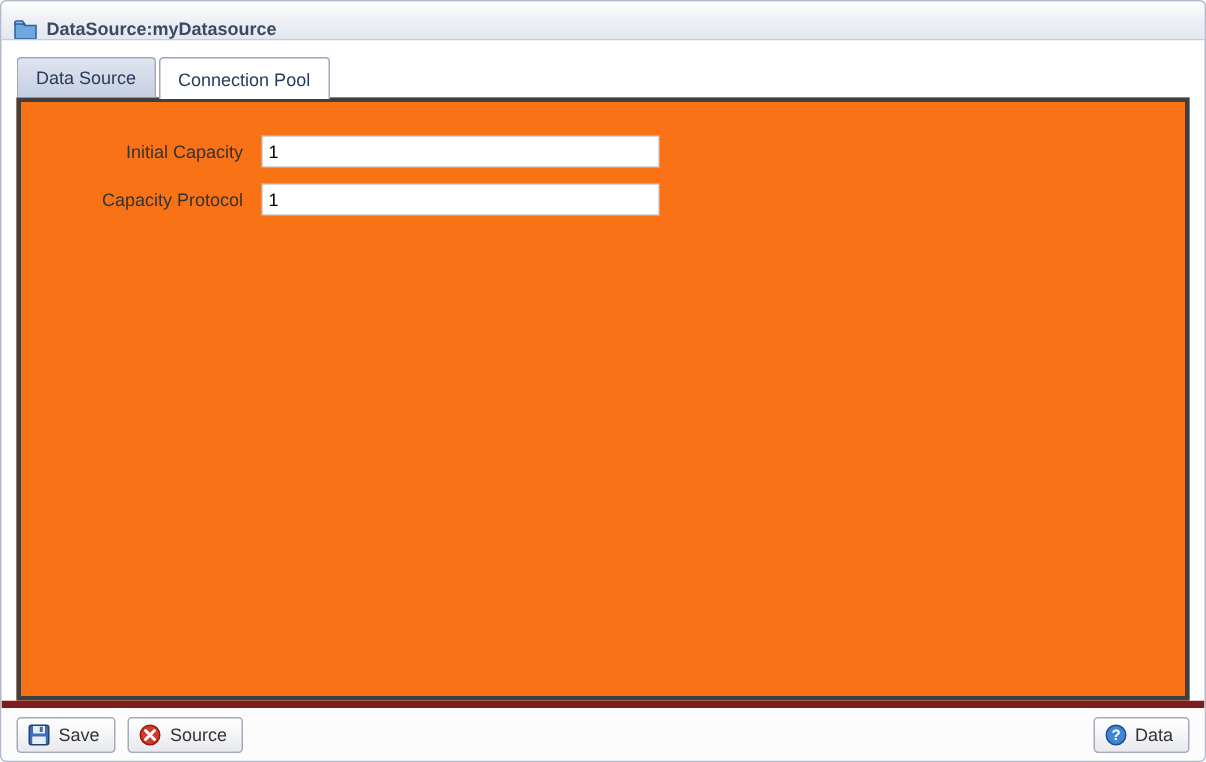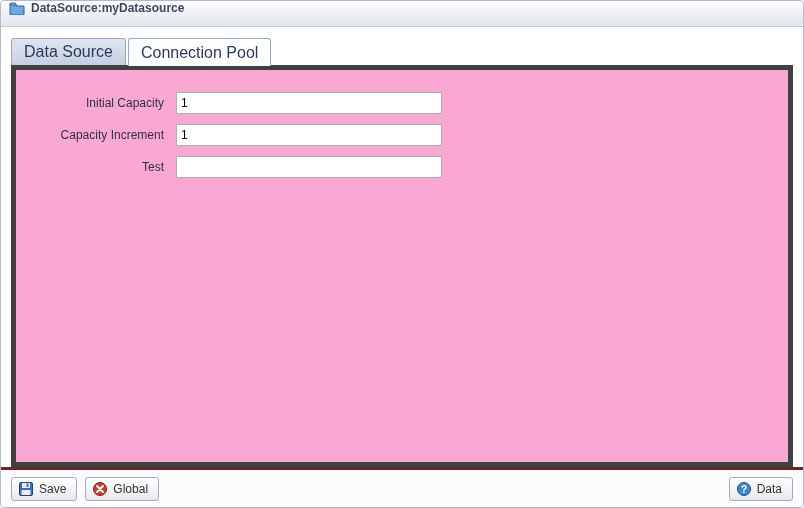--- a/index.html
+++ b/index.html
@@ -19,21 +19,21 @@
     background: #fff;
     position: relative;
   }
   .titlebar {
     height: 26px;
     background: linear-gradient(to bottom, #fdfefe 0%, #eef0f5 50%, #e3e7ef 100%);
     border-bottom: 1px solid #c8ccd6;
     border-top-left-radius: 4px;
     border-top-right-radius: 4px;
     display: flex;
-    align-items: flex-start;
+    align-items: flex-end;
     padding: 0 8px;
     gap: 6px;
   }
   .titlebar .title {
     font-weight: bold;
     color: #3b4a63;
     font-size: 12px;
   }
   .folder-icon svg { display: block; }
   .body {
@@ -49,40 +49,40 @@
     z-index: 2;
   }
   .tab {
     border: 1px solid #9ba6bf;
     border-bottom: none;
     border-top-left-radius: 3px;
     border-top-right-radius: 3px;
     padding: 0 12px;
     display: flex;
     align-items: center;
-    font-size: 16px;
+    font-size: 12px;
     margin-right: 2px;
     cursor: pointer;
     color: #2a3a5a;
     background: linear-gradient(to bottom, #dfe5f0 0%, #c5cfe2 100%);
     position: relative;
     top: 1px;
     height: 27px;
   }
   .tab.active {
     background: #ffffff;
     border-color: #9ba6bf;
     color: #2a3a5a;
     height: 28px;
     top: 1px;
     z-index: 3;
   }
   .tab-panel {
-    border: 5px solid #404040;
-    background: #f9a8d4;
+    border: 3px solid #404040;
+    background: #f97316;
     position: absolute;
     top: 28px;
     left: 0; right: 0; bottom: 0;
     z-index: 1;
     padding: 22px 20px;
   }
   .form-row {
     display: flex;
     align-items: center;
     margin-bottom: 10px;
@@ -101,21 +101,21 @@
     padding: 2px 4px;
     font-size: 12px;
     font-family: inherit;
     outline: none;
     background: #fff;
   }
   .footer {
     position: absolute;
     left: 0; right: 0; bottom: 0;
     height: 40px;
-    border-top: 3px solid #7f1d1d;
+    border-top: 5px solid #7f1d1d;
     display: flex;
     align-items: center;
     padding: 0 10px;
     gap: 8px;
     background: #fcfcfd;
     border-bottom-left-radius: 4px;
     border-bottom-right-radius: 4px;
   }
   .footer .spacer { flex: 1; }
   .btn {
@@ -161,28 +161,24 @@
 
       <div class="tab-panel">
 
         <div class="form-row">
           <label class="form-label">Initial Capacity</label>
           <input class="form-input" type="text" value="1" style="">
         </div>
 
 
         <div class="form-row">
-          <label class="form-label">Capacity Increment</label>
+          <label class="form-label">Capacity Protocol</label>
           <input class="form-input" type="text" value="1" style="">
         </div>
 
-        <div class="form-row">
-          <label class="form-label">Test</label>
-          <input class="form-input" type="text" value="" style="">
-        </div>
 
       </div>
     </div>
   </div>
 
   <div class="footer">
     <div class="btn">
       <span>
         <svg width="16" height="16" viewBox="0 0 16 16">
           <rect x="1.5" y="1.5" width="13" height="13" rx="1.5" fill="#3e6db5" stroke="#23446f"></rect>
@@ -193,21 +189,21 @@
       </span>
       <span>Save</span>
     </div>
     <div class="btn">
       <span>
         <svg width="16" height="16" viewBox="0 0 16 16">
           <circle cx="8" cy="8" r="6.5" fill="#d23b2b" stroke="#8e1f14"></circle>
           <path d="M5 5 L11 11 M11 5 L5 11" stroke="#fff" stroke-width="2" stroke-linecap="round"></path>
         </svg>
       </span>
-      <span>Global</span>
+      <span>Source</span>
     </div>
     <div class="spacer"></div>
     <div class="btn">
       <span>
         <svg width="16" height="16" viewBox="0 0 16 16">
           <circle cx="8" cy="8" r="6.5" fill="#3f86d6" stroke="#1f4f87"></circle>
           <text x="8" y="11.5" text-anchor="middle" font-size="10" font-family="Arial" font-weight="bold" fill="#fff">?</text>
         </svg>
       </span>
       <span>Data</span>

